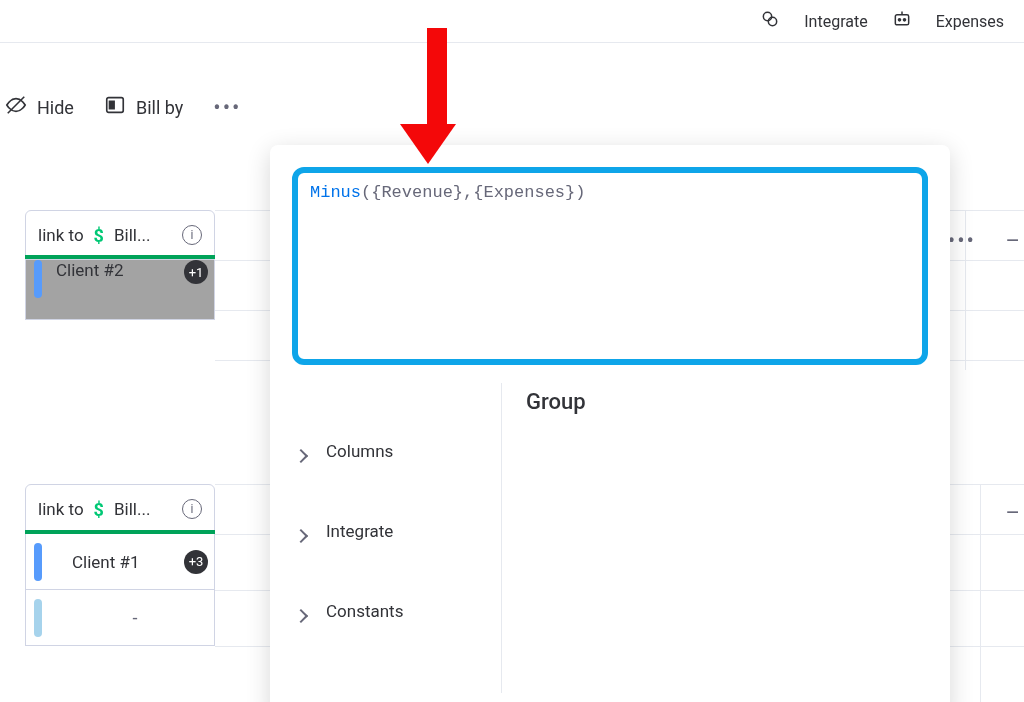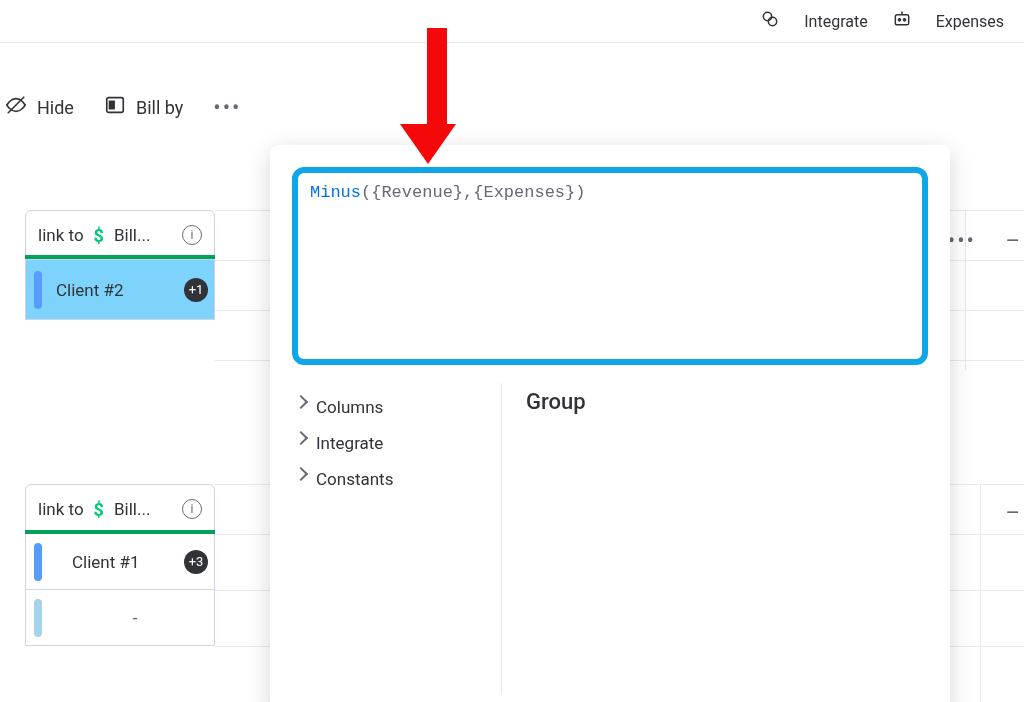--- a/index.html
+++ b/index.html
@@ -10,21 +10,21 @@
   .top-action svg { width: 20px; height: 20px; }
 
   .hr-top { position: absolute; top: 42px; left: 0; right: 0; height: 1px; background: #e6e9ef; }
 
   .toolbar { position: absolute; top: 66px; left: 5px; display: flex; gap: 30px; align-items: center; margin-top: 28px; }
   .tb-item { display: flex; align-items: center; gap: 10px; font-size: 18px; color: #323338; cursor: pointer; }
   .tb-item svg { width: 22px; height: 22px; }
   .more-dots { font-size: 22px; letter-spacing: 2px; color: #676879; cursor: pointer; }
 
   .group1-header { position: absolute; top: 210px; left: 25px; width: 190px; height: 50px; border: 1px solid #d0d4e4; border-radius: 6px 6px 0 0; background: #fff; display: flex; align-items: center; padding: 0 12px; gap: 10px; font-size: 17px; color: #323338; }
-  .group1-row1 { position: absolute; top: 260px; left: 25px; width: 190px; height: 60px; border: 1px solid #d0d4e4; border-top: none; background: #7dd3fc; display: flex; align-items: center; padding-left: 8px; gap: 14px; }
+  .group1-row1 { position: absolute; top: 260px; left: 25px; width: 190px; height: 60px; border: 1px solid #d0d4e4; border-top: none; background: #a3a3a3; display: flex; align-items: flex-start; padding-left: 8px; gap: 14px; }
   .group1-row1 .accent { width: 8px; height: 38px; border-radius: 4px; background: #579bfc; }
   .group1-bottom-bar { position: absolute; top: 255px; left: 25px; width: 190px; height: 4px; background: #00a359; }
 
   .group2-header { position: absolute; top: 484px; left: 25px; width: 190px; height: 50px; border: 1px solid #d0d4e4; border-radius: 6px 6px 0 0; display: flex; align-items: center; padding: 0 12px; gap: 10px; font-size: 17px; color: #323338; }
   .group2-row1 { position: absolute; top: 534px; left: 25px; width: 190px; height: 56px; border: 1px solid #d0d4e4; border-top: none; display: flex; align-items: center; padding-left: 8px; gap: 30px; }
   .group2-row1 .accent { width: 8px; height: 38px; border-radius: 4px; background: #579bfc; }
   .group2-row2 { position: absolute; top: 590px; left: 25px; width: 190px; height: 56px; border: 1px solid #d0d4e4; border-top: none; display: flex; align-items: center; padding-left: 8px; gap: 14px; }
   .group2-row2 .accent { width: 8px; height: 38px; border-radius: 4px; background: #a6d3ec; }
   .group2-row2 .dash { flex: 1; text-align: center; color: #676879; font-size: 18px; }
   .group2-bottom-bar { position: absolute; top: 530px; left: 25px; width: 190px; height: 4px; background: #00a359; }
@@ -36,21 +36,21 @@
   .right-dots { position: absolute; right: 48px; top: 228px; font-size: 22px; letter-spacing: 2px; color: #676879; }
   .right-dash { position: absolute; right: 4px; top: 228px; font-size: 22px; color: #676879; }
   .right-dash2 { position: absolute; right: 4px; top: 500px; font-size: 22px; color: #676879; }
 
   
   .popover { position: absolute; top: 145px; left: 270px; width: 680px; height: 575px; background: #fff; border-radius: 8px; box-shadow: 0 6px 24px rgba(0,0,0,0.16); padding: 22px; }
   .formula-editor { width: 100%; height: 198px; border: 6px solid #0ea5e9; border-radius: 12px; padding: 10px 12px; font-family: "Courier New", monospace; font-size: 17px; color: #676879; white-space: pre-wrap; cursor: text; }
   .formula-editor .fn { color: #0073ea; }
   .formula-lower { display: flex; margin-top: 18px; height: 310px; }
   .formula-left { width: 210px; border-right: 1px solid #e6e9ef; padding-top: 6px; }
-  .accordion-item { display: flex; align-items: flex-start; gap: 10px; padding: 8px 4px; font-size: 17px; color: #323338; cursor: pointer; }
+  .accordion-item { display: flex; align-items: flex-end; gap: 20px; padding: 8px 4px; font-size: 17px; color: #323338; cursor: pointer; margin-top: 44px; }
   .chev { width: 10px; height: 10px; border-right: 2px solid #676879; border-bottom: 2px solid #676879; transform: rotate(-45deg); }
   .formula-right { flex: 1; padding: 6px 0 0 24px; }
   .formula-right h3 { font-size: 22px; font-weight: 500; color: #323338; margin-bottom: 0; }
   .formula-right p { font-size: 17px; color: #676879; }
 
   
   .arrow-wrap { position: absolute; left: 418px; top: 28px; }
   .arrow-stem { width: 20px; height: 96px; background: #f40809; margin: 0 auto; }
   .arrow-head { width: 0; height: 0; border-left: 28px solid transparent; border-right: 28px solid transparent; border-top: 40px solid #f40809; margin-left: -18px; }
 

